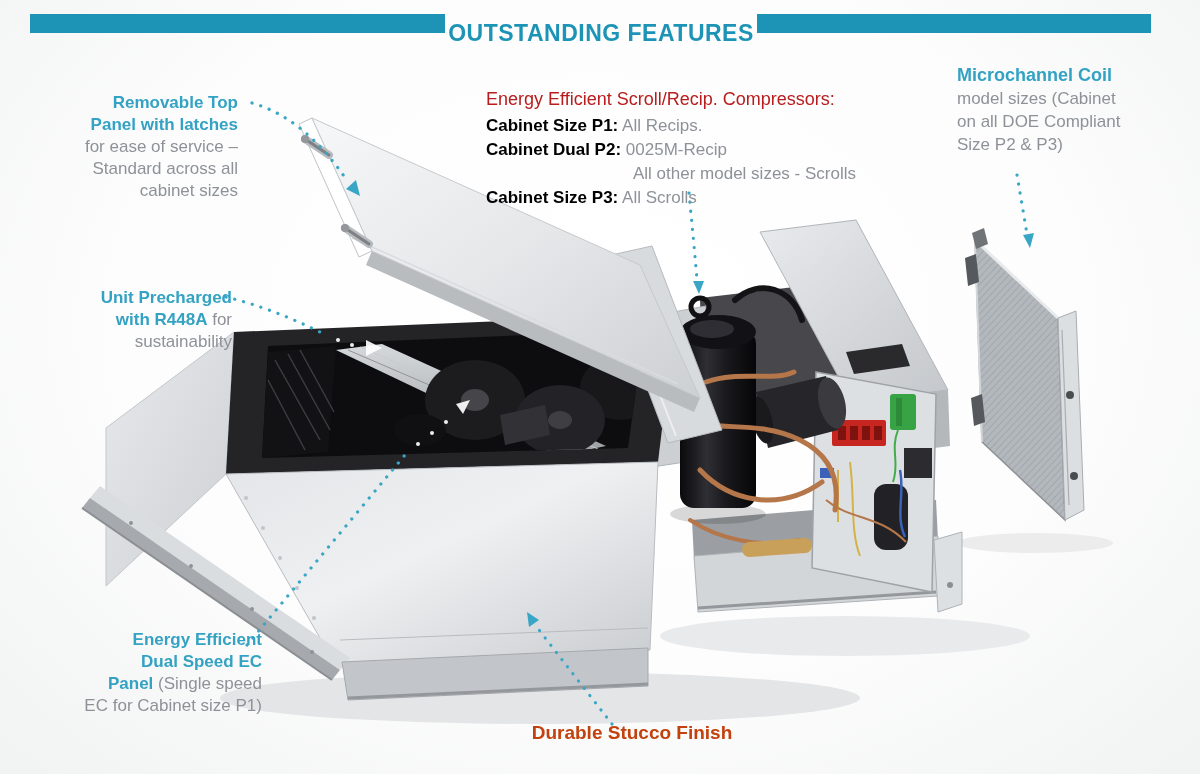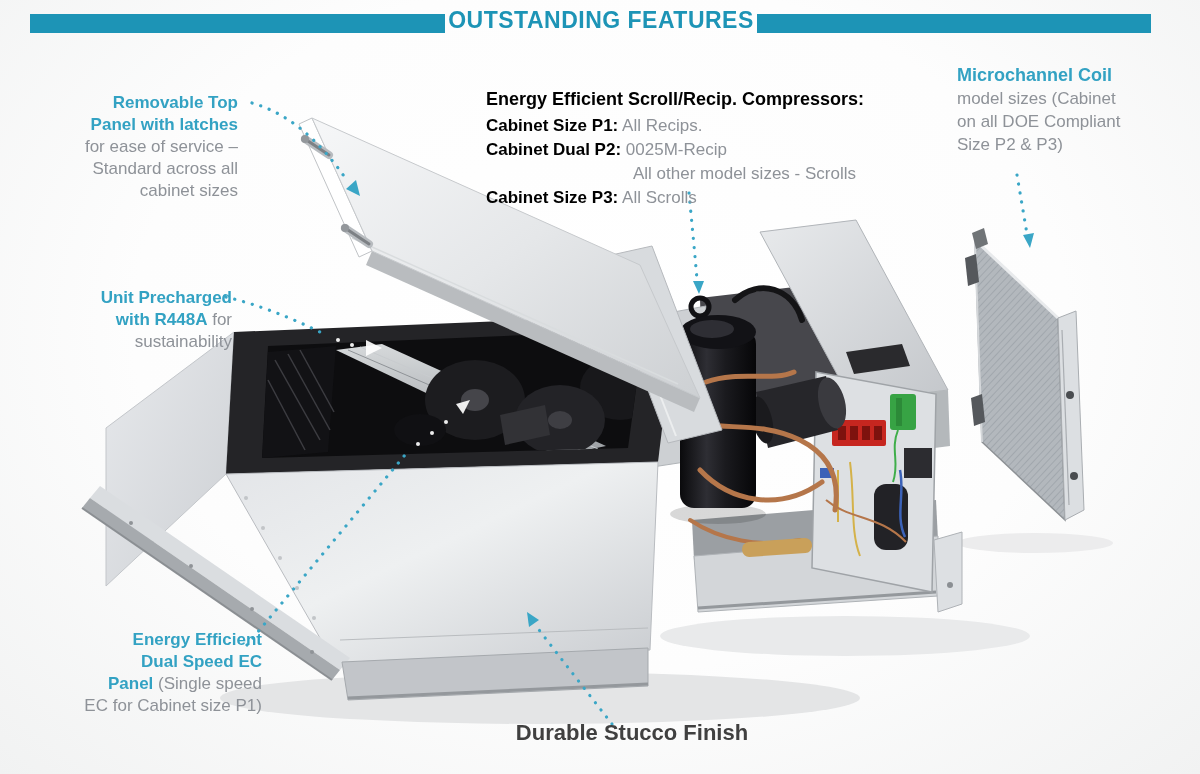--- a/index.html
+++ b/index.html
@@ -4,36 +4,36 @@
 <style>
   html,body{margin:0;padding:0;}
   body{
     width:1200px;height:774px;position:relative;overflow:hidden;
     font-family:"Liberation Sans", sans-serif;
     background:radial-gradient(ellipse at 50% 42%, #ffffff 0%, #fdfdfd 55%, #f1f2f2 100%);
   }
   
   .bar{position:absolute;top:14px;height:19px;background:#1d94b6;}
   .banner-title{
-    position:absolute;top:7px;left:445px;width:312px;text-align:center;
+    position:absolute;top:20px;left:445px;width:312px;text-align:center;
     font-size:23px;font-weight:bold;letter-spacing:.5px;color:#1d94b6;white-space:nowrap;
   }
   
   .callout{position:absolute;font-size:17px;line-height:22px;color:#8e9298;}
   .callout .t{color:#33a2c3;font-weight:bold;}
   .callout .d{color:#000000;font-weight:bold;}
   .right{text-align:right;}
   .center{text-align:center;}
   .comp-block{line-height:24px;}
-  .comp-title{font-size:18px;font-weight:bold;color:#000000;margin-bottom:3px;white-space:nowrap;}
+  .comp-title{font-size:18px;font-weight:normal;color:#b91c1c;margin-bottom:3px;white-space:nowrap;}
   .comp-row{white-space:nowrap;}
   .comp-row .val{color:#8e9298;font-weight:normal;}
   .indent{margin-left:147px;}
   .mc-title{font-size:18px;font-weight:bold;color:#33a2c3;}
-  .durable{font-size:22px;font-weight:bold;color:#404040;white-space:nowrap;}
+  .durable{font-size:19px;font-weight:bold;color:#c2410c;white-space:nowrap;}
   svg{position:absolute;left:0;top:0;}
 </style>
 </head>
 <body>
 
 <svg width="1200" height="774" viewBox="0 0 1200 774">
   <defs>
     <linearGradient id="gFace" x1="0" y1="0" x2="1" y2="1">
       <stop offset="0" stop-color="#e3e5e8"></stop>
         <stop offset=".45" stop-color="#eef0f1"></stop>

